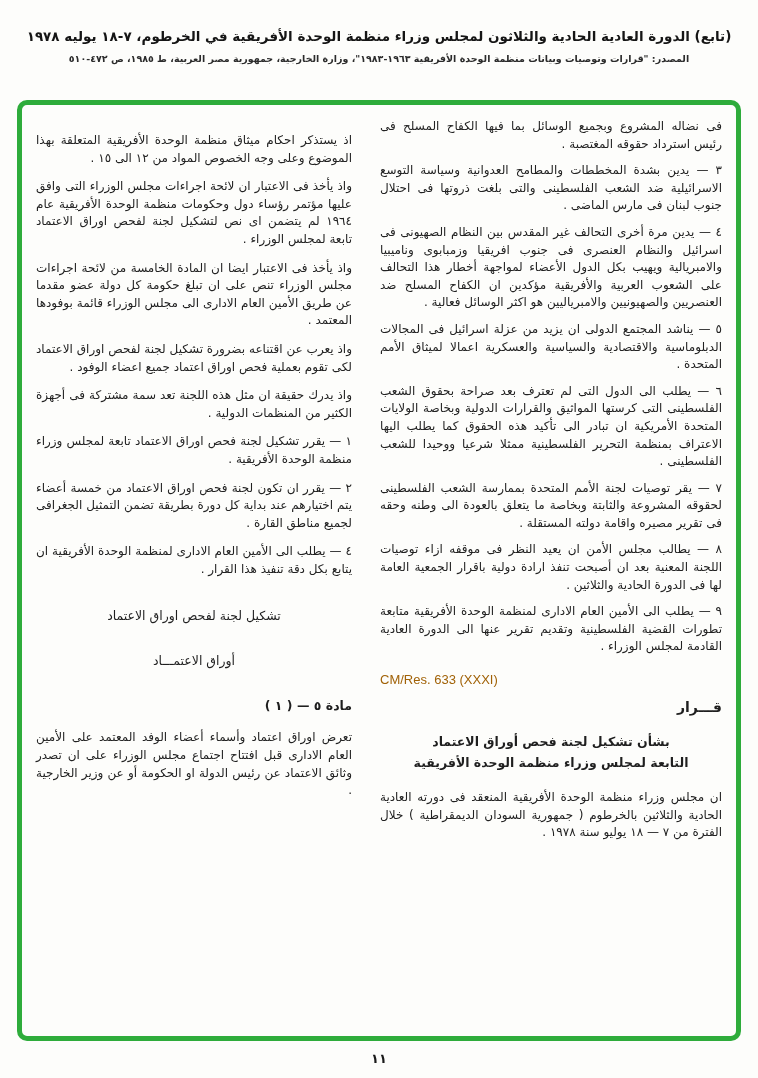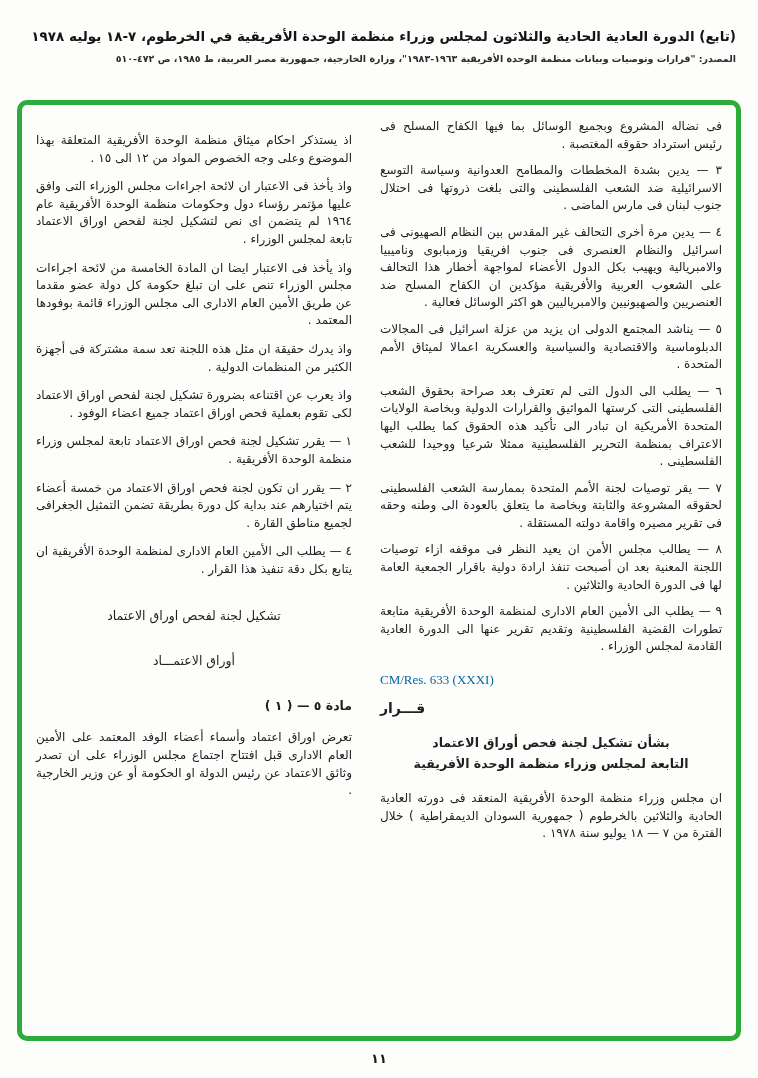--- a/index.html
+++ b/index.html
@@ -12,20 +12,21 @@
     color: #1f1f1f;
     font-family: "DejaVu Sans", sans-serif;
     overflow: hidden;
   }
 
   .doc-header {
     position: absolute;
     top: 28px;
     left: 22px;
     right: 22px;
+    text-align: center;
     direction: rtl;
   }
   .header-line1 {
     font-size: 13.5px;
     font-weight: bold;
     color: #151515;
   }
   .header-line2 {
     font-size: 9.5px;
     font-weight: bold;
@@ -61,27 +62,27 @@
     font-size: 12px;
     line-height: 17.6px;
     text-align: justify;
     color: #222;
   }
   .col-left .para { margin-bottom: 11px; }
 
   .res-ref {
     direction: ltr;
     text-align: left;
-    font-family: Liberation Serif, serif;
+    font-family: Liberation Sans, sans-serif;
     font-size: 13px;
-    color: #0369a1;
+    color: #a16207;
     margin: 16px 0 12px 0;
   }
   .qarar {
-    text-align: left;
+    text-align: right;
     font-weight: bold;
     font-size: 14px;
     margin: 10px 0 16px 0;
   }
   .res-subject {
     text-align: center;
     font-weight: bold;
     font-size: 12.5px;
     line-height: 21px;
     margin: 4px 0 16px 0;
@@ -140,22 +141,22 @@
           <div>بشأن تشكيل لجنة فحص أوراق الاعتماد</div>
           <div>التابعة لمجلس وزراء منظمة الوحدة الأفريقية</div>
         </div>
         <p class="para">ان مجلس وزراء منظمة الوحدة الأفريقية المنعقد فى دورته العادية الحادية والثلاثين بالخرطوم ( جمهورية السودان الديمقراطية ) خلال الفترة من ٧ — ١٨ يوليو سنة ١٩٧٨ .</p>
       </section>
 
       <section class="col col-left">
         <p class="para">اذ يستذكر احكام ميثاق منظمة الوحدة الأفريقية المتعلقة بهذا الموضوع وعلى وجه الخصوص المواد من ١٢ الى ١٥ .</p>
         <p class="para">واذ يأخذ فى الاعتبار ان لائحة اجراءات مجلس الوزراء التى وافق عليها مؤتمر رؤساء دول وحكومات منظمة الوحدة الأفريقية عام ١٩٦٤ لم يتضمن اى نص لتشكيل لجنة لفحص اوراق الاعتماد تابعة لمجلس الوزراء .</p>
         <p class="para">واذ يأخذ فى الاعتبار ايضا ان المادة الخامسة من لائحة اجراءات مجلس الوزراء تنص على ان تبلغ حكومة كل دولة عضو مقدما عن طريق الأمين العام الادارى الى مجلس الوزراء قائمة بوفودها المعتمد .</p>
+        <p class="para">واذ يعرب عن اقتناعه بضرورة تشكيل لجنة لفحص اوراق الاعتماد لكى تقوم بعملية فحص اوراق اعتماد جميع اعضاء الوفود .</p>
         <p class="para">واذ يدرك حقيقة ان مثل هذه اللجنة تعد سمة مشتركة فى أجهزة الكثير من المنظمات الدولية .</p>
-        <p class="para">واذ يعرب عن اقتناعه بضرورة تشكيل لجنة لفحص اوراق الاعتماد لكى تقوم بعملية فحص اوراق اعتماد جميع اعضاء الوفود .</p>
         <p class="para">١ — يقرر تشكيل لجنة فحص اوراق الاعتماد تابعة لمجلس وزراء منظمة الوحدة الأفريقية .</p>
         <p class="para">٢ — يقرر ان تكون لجنة فحص اوراق الاعتماد من خمسة أعضاء يتم اختيارهم عند بداية كل دورة بطريقة تضمن التمثيل الجغرافى لجميع مناطق القارة .</p>
         <p class="para">٤ — يطلب الى الأمين العام الادارى لمنظمة الوحدة الأفريقية ان يتابع بكل دقة تنفيذ هذا القرار .</p>
 
         <div class="section-heading">تشكيل لجنة لفحص اوراق الاعتماد</div>
         <div class="section-heading">أوراق الاعتمـــاد</div>
         <div class="article-heading">مادة ٥ — ( ١ )</div>
         <p class="para">تعرض اوراق اعتماد وأسماء أعضاء الوفد المعتمد على الأمين العام الادارى قبل افتتاح اجتماع مجلس الوزراء على ان تصدر وثائق الاعتماد عن رئيس الدولة او الحكومة أو عن وزير الخارجية .</p>
       </section>
 

